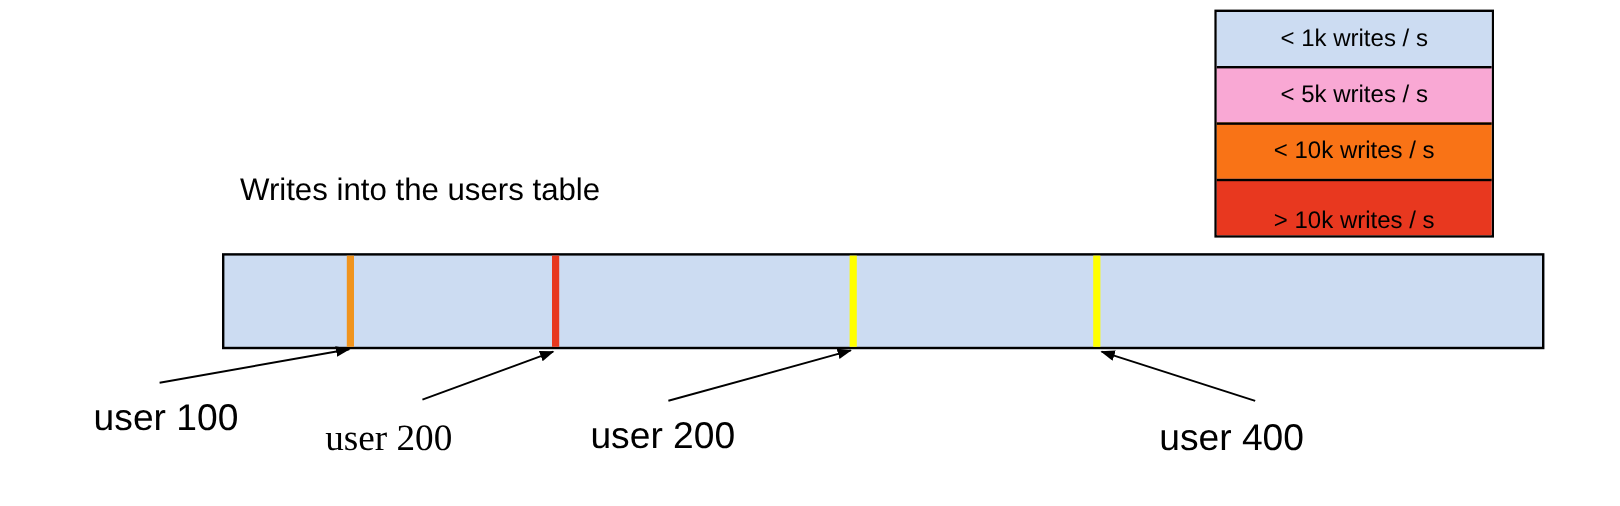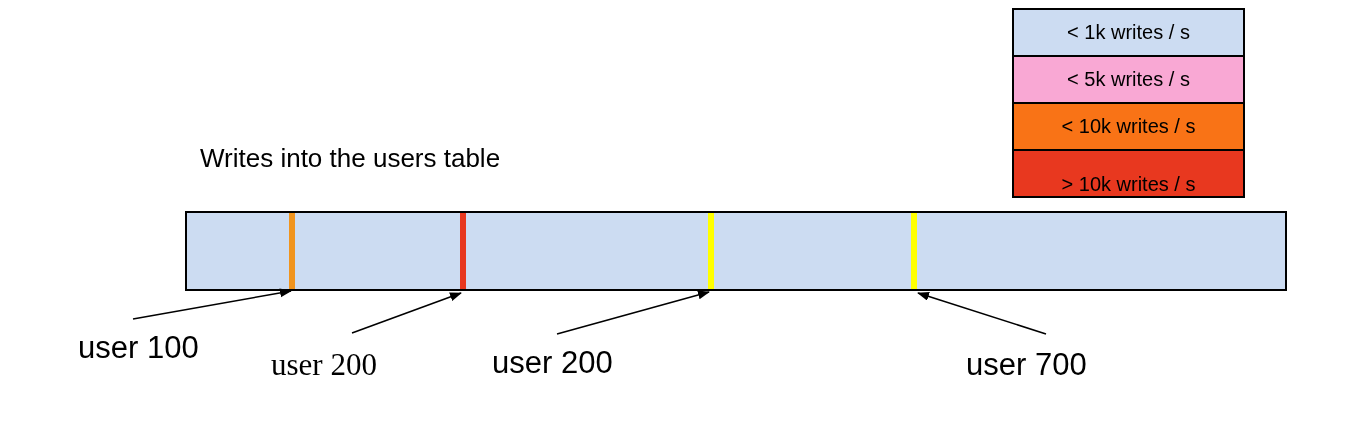--- a/index.html
+++ b/index.html
@@ -102,15 +102,15 @@
   <line x1="133" y1="319" x2="291" y2="291" marker-end="url(#ah)"></line>
       <line x1="352" y1="333" x2="461" y2="293" marker-end="url(#ah)"></line>
       <line x1="557" y1="334" x2="709" y2="292" marker-end="url(#ah)"></line>
       <line x1="1046" y1="334" x2="918" y2="293" marker-end="url(#ah)"></line>
     </svg>
 
   <div id="labels">
       <div class="user-label" style="left: 54px; top: 332px; margin-left: 24px;">user 100</div>
       <div class="user-label" style="left: 271px; top: 349px; font-family: Liberation Serif, serif;">user 200</div>
       <div class="user-label" style="left: 492px; top: 347px;">user 200</div>
-      <div class="user-label" style="left: 966px; top: 349px;">user 700</div>
+      <div class="user-label" style="left: 966px; top: 349px;">user 400</div>
     </div>
 </div>
 
 </body></html>

